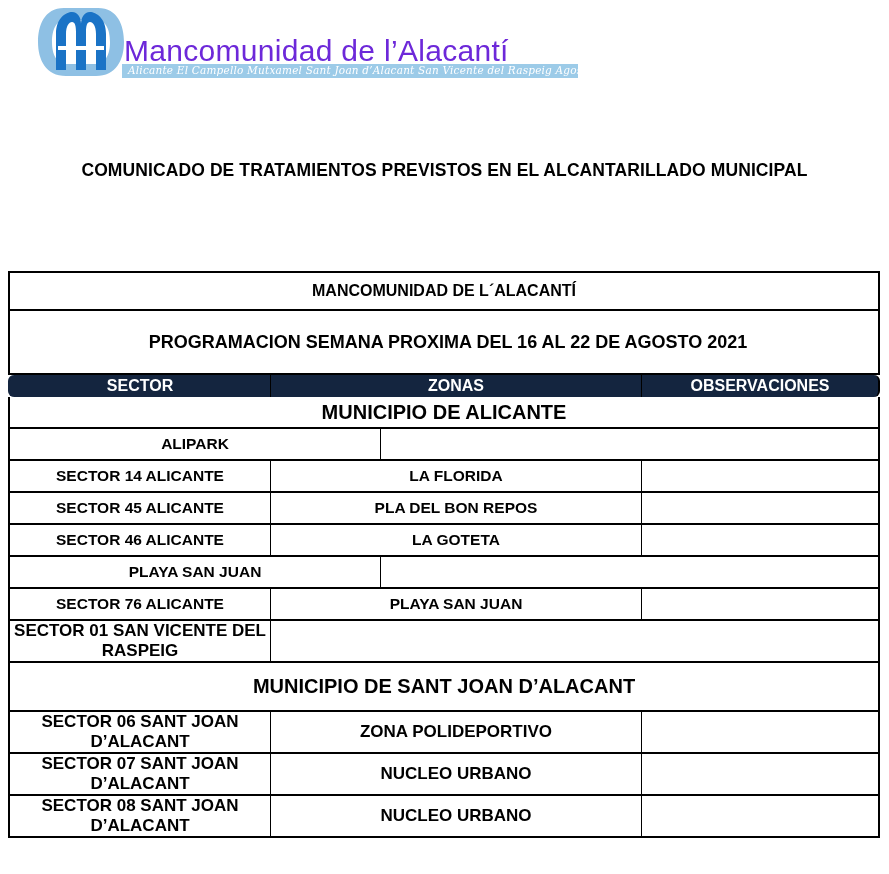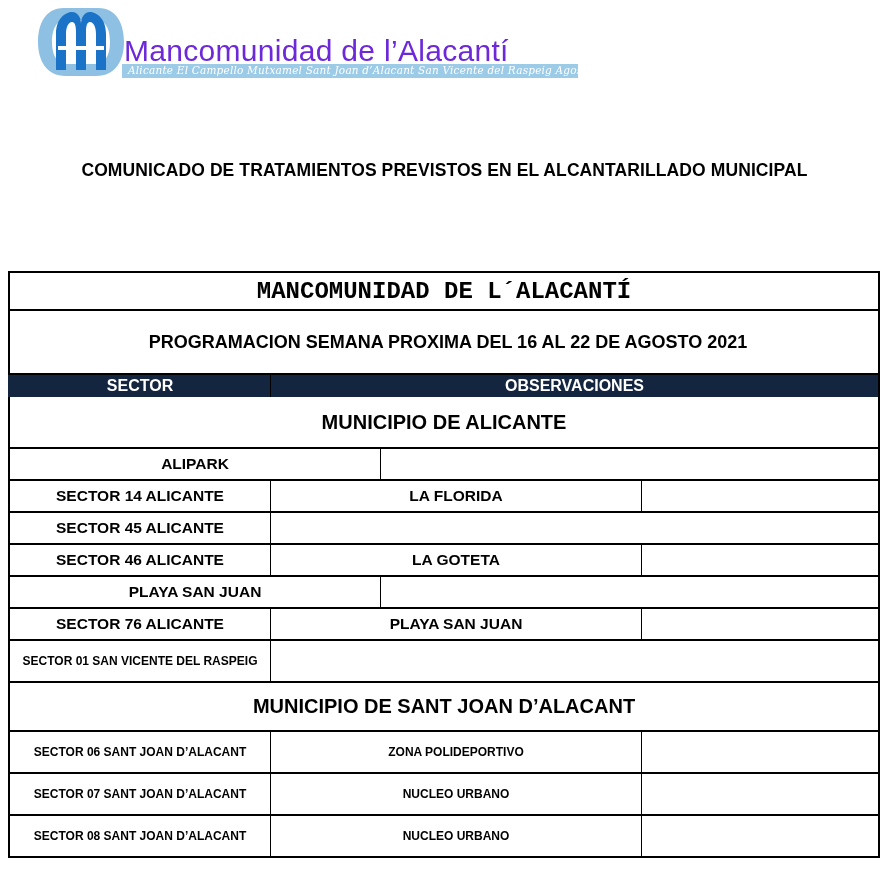--- a/index.html
+++ b/index.html
@@ -12,26 +12,26 @@
   .logo-band { position: absolute; left: 86px; top: 60px; width: 456px; height: 14px; background: #9ccbe8; }
   .logo-towns { position: absolute; left: 92px; top: 60px; font-size: 10.5px; color: #ffffff; font-style: italic; white-space: nowrap; font-family: "DejaVu Serif", serif; letter-spacing: 0.2px; }
 
   .doc-title { position: absolute; left: 0; width: 889px; top: 160px; text-align: center; font-weight: bold; font-size: 17.5px; letter-spacing: 0.1px; }
 
   
   .tbl { position: absolute; left: 8px; top: 271px; width: 872px; }
   .row { position: relative; box-sizing: border-box; border-left: 2px solid #000; border-right: 2px solid #000; border-bottom: 2px solid #000; display: flex; align-items: center; }
   .row.first { border-top: 2px solid #000; }
   .full { width: 100%; text-align: center; font-weight: bold; }
-  .r-title1 { height: 40px; font-size: 24px; font-family: Liberation Mono, monospace; }
+  .r-title1 { height: 40px; font-size: 16px; }
   .r-title2 { height: 64px; font-size: 18px; padding-left: 8px; }
-  .r-head { height: 22px; background: #14253f; color: #fff; border-left: 2px solid #14253f; border-bottom: 0; }
-  .r-muni { height: 52px; font-size: 20px; }
+  .r-head { height: 22px; background: #14253f; color: #fff; border-left: 2px solid #14253f; border-bottom: 0; border-radius: 6px; }
+  .r-muni { height: 32px; font-size: 20px; }
   .r-data { height: 32px; font-size: 15.5px; }
-  .r-data2 { height: 42px; font-size: 12px; }
+  .r-data2 { height: 42px; font-size: 17px; }
   .cell { box-sizing: border-box; height: 100%; display: flex; align-items: center; justify-content: center; text-align: center; font-weight: bold; line-height: 20px; }
   .c1 { width: 261px; border-right: 1.5px solid #000; padding: 0 4px; }
   .c2 { width: 371px; border-right: 1.5px solid #000; }
   .c3 { flex: 1; }
   .r-head .cell { font-size: 16px; border-right-color: #000; }
   .r-head .c3 { border-right: 0; }
 </style>
 </head>
 <body>
 
@@ -51,37 +51,39 @@
 
 <div class="tbl">
   <div class="row first r-title1">
     <div class="full">MANCOMUNIDAD DE L´ALACANTÍ</div>
   </div>
   <div class="row r-title2">
     <div class="full">PROGRAMACION SEMANA PROXIMA DEL 16 AL 22 DE AGOSTO 2021</div>
   </div>
   <div class="row r-head">
     <div class="cell c1">SECTOR</div>
+    <div class="cell c2">ZONAS</div>
     <div class="cell c3">OBSERVACIONES</div>
   </div>
 
   <div class="row r-muni">
     <div class="full">MUNICIPIO DE ALICANTE</div>
   </div>
   <div class="row r-data">
     <div class="cell c2">ALIPARK</div>
     <div class="cell c3"></div>
   </div>
   <div class="row r-data">
     <div class="cell c1">SECTOR 14 ALICANTE</div>
     <div class="cell c2">LA FLORIDA</div>
     <div class="cell c3"></div>
   </div>
   <div class="row r-data">
     <div class="cell c1">SECTOR 45 ALICANTE</div>
+    <div class="cell c2">PLA DEL BON REPOS</div>
     <div class="cell c3"></div>
   </div>
   <div class="row r-data">
     <div class="cell c1">SECTOR 46 ALICANTE</div>
     <div class="cell c2">LA GOTETA</div>
     <div class="cell c3"></div>
   </div>
   <div class="row r-data">
     <div class="cell c2">PLAYA SAN JUAN</div>
     <div class="cell c3"></div>

